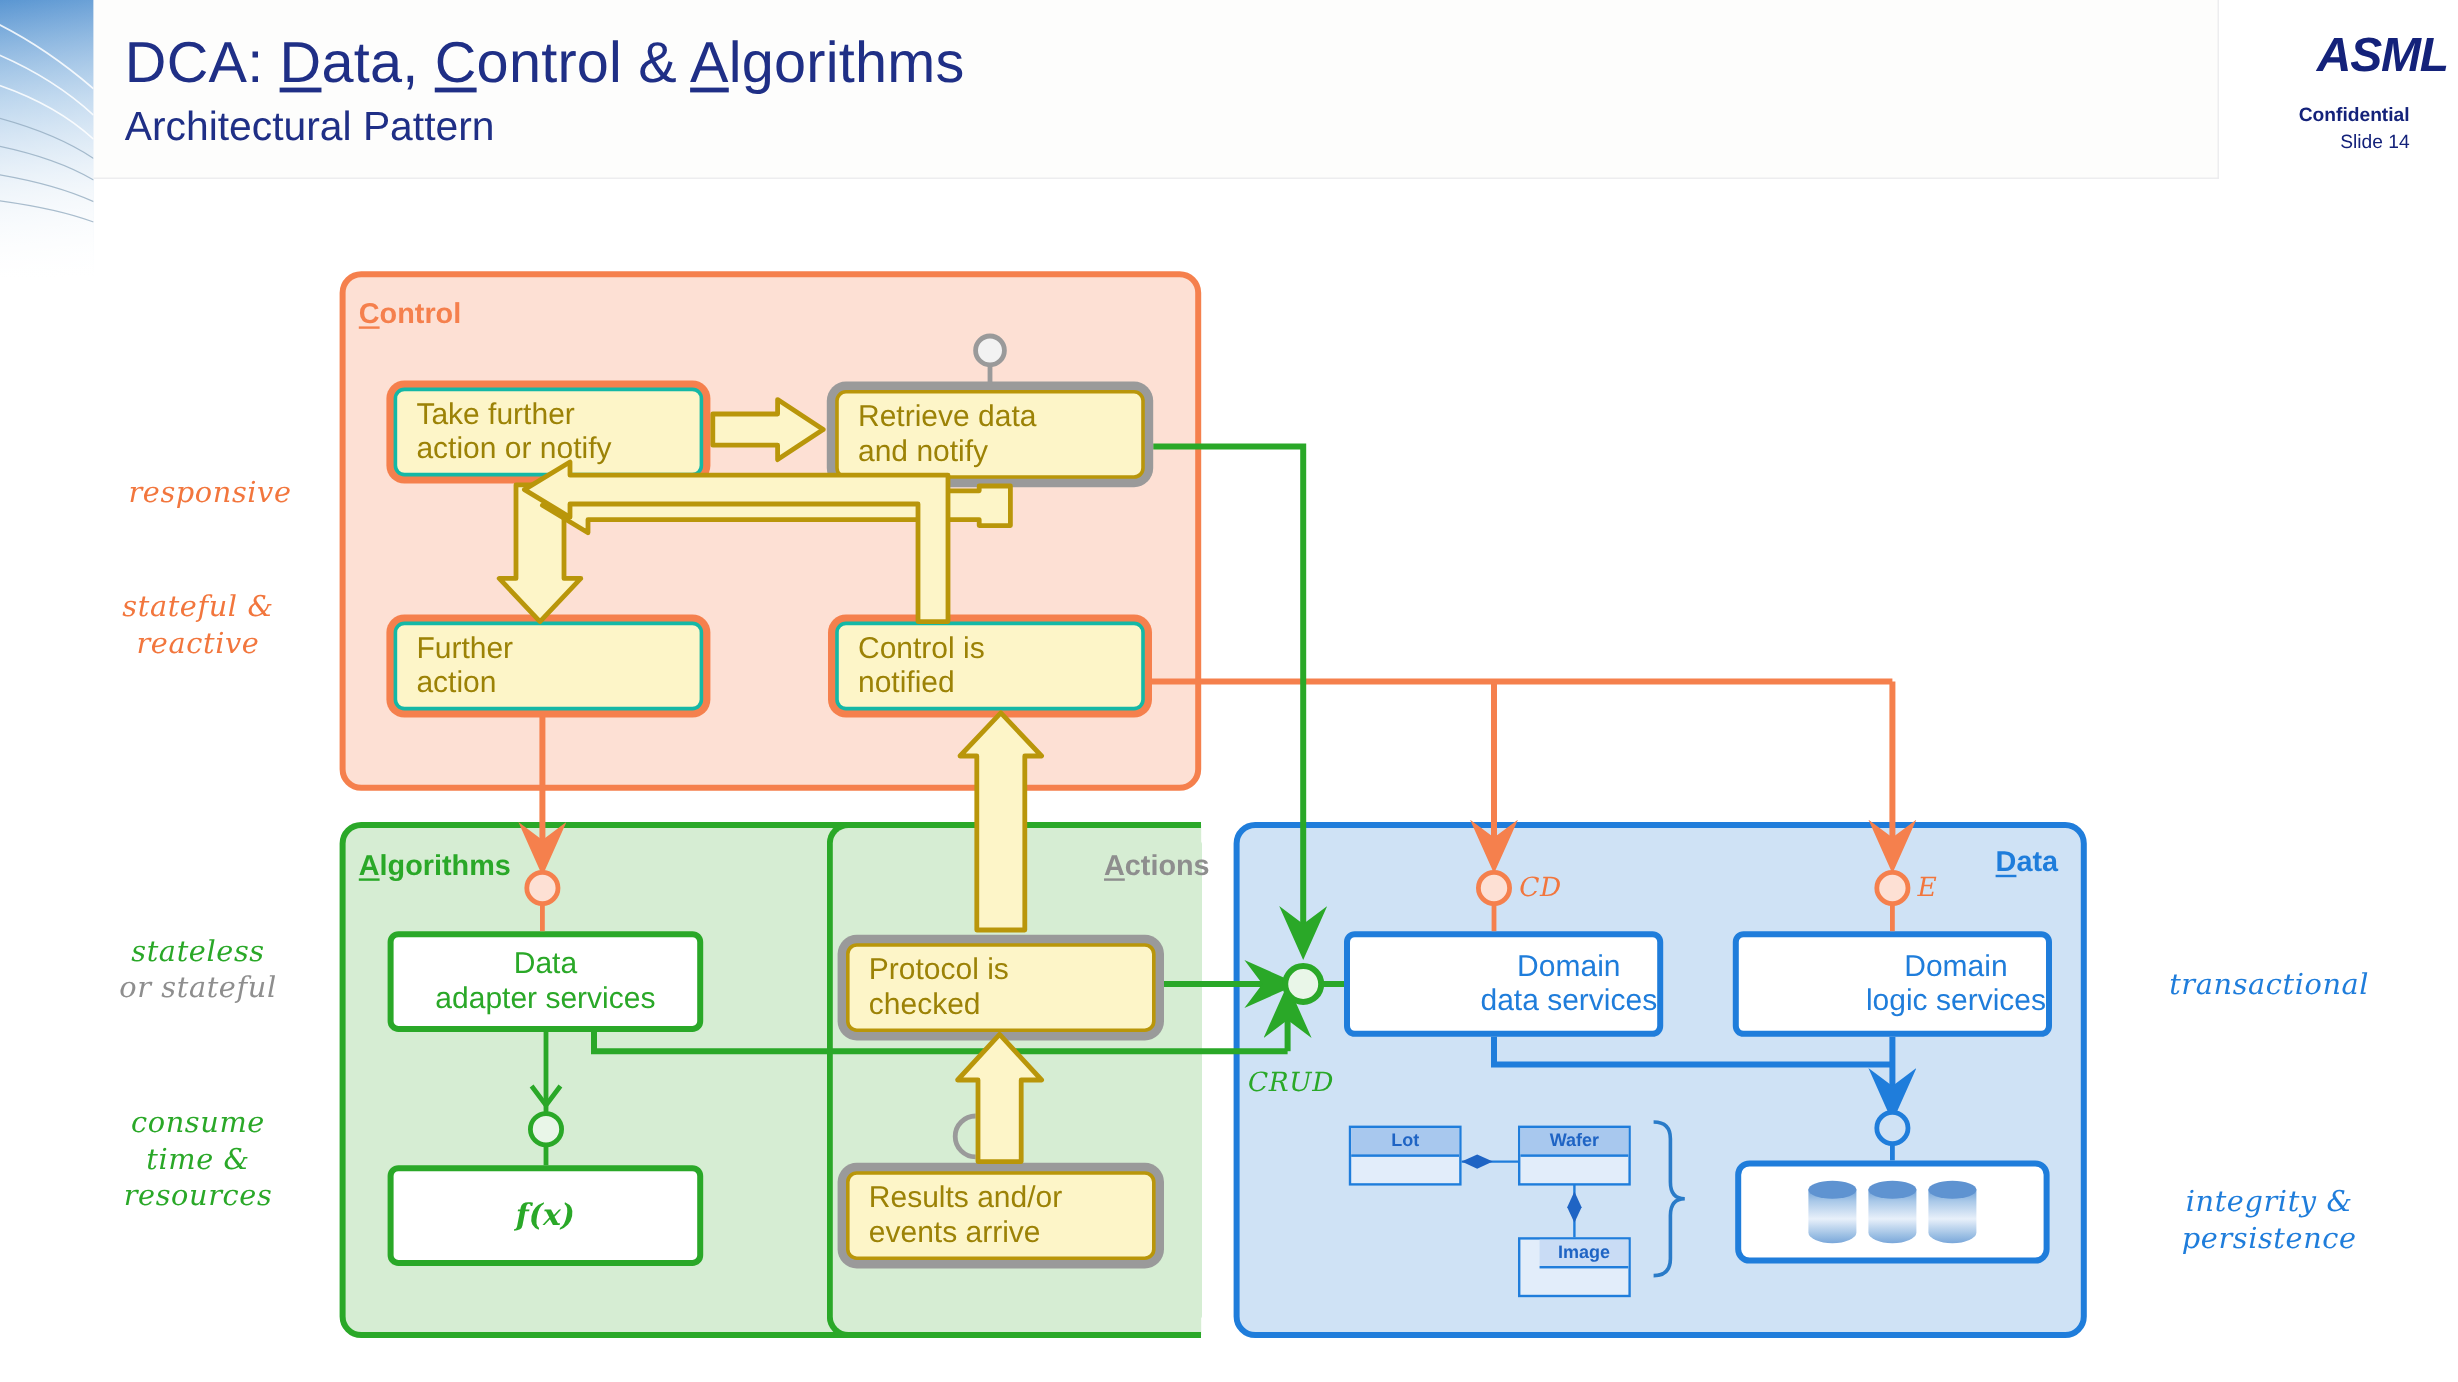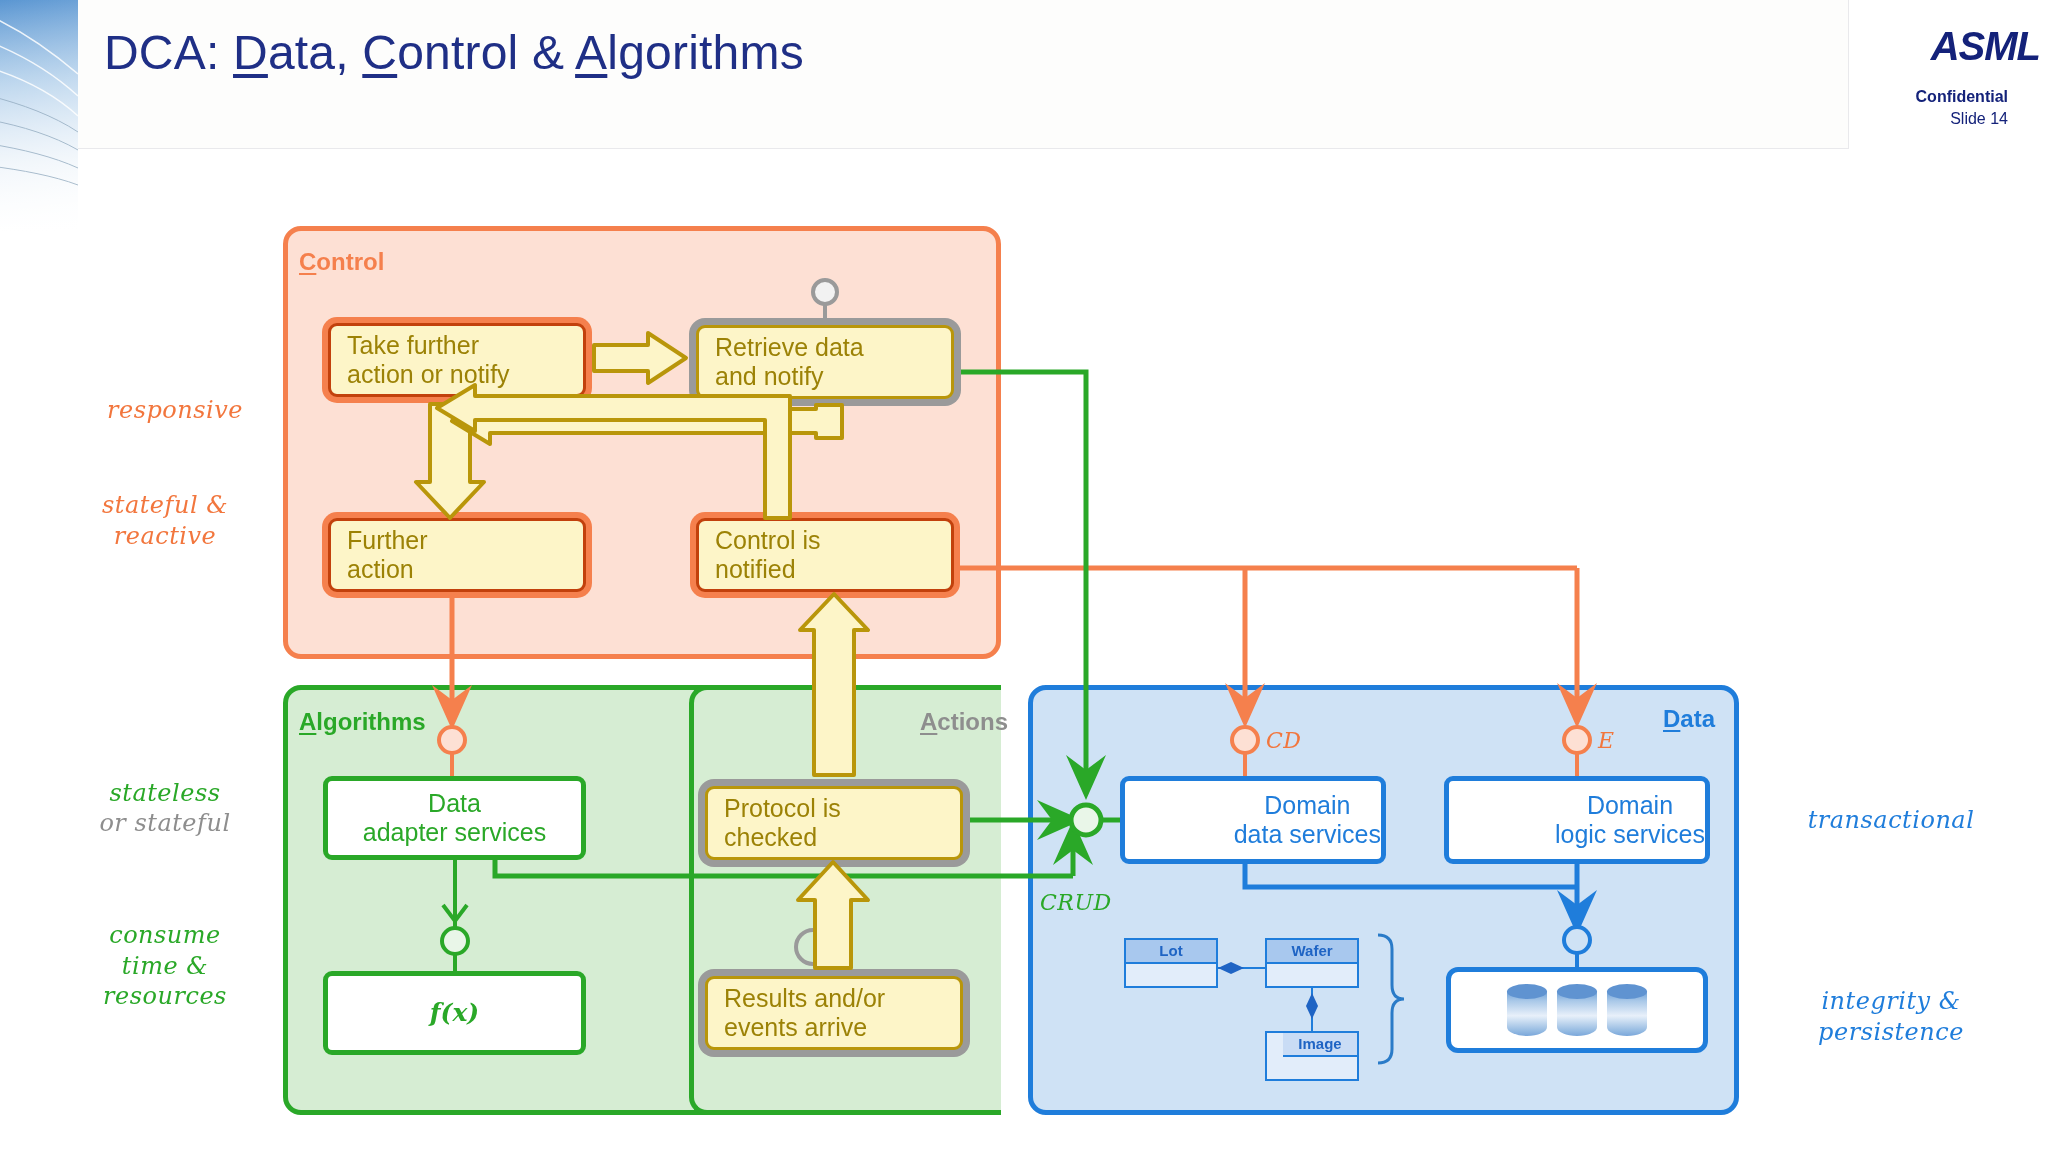--- a/index.html
+++ b/index.html
@@ -140,21 +140,21 @@
   }
   .node .txt {
     font-size: 25px;
     line-height: 1.17;
     white-space: pre-line;
   }
 
   
   .node-yellow-orange {
     background: #fdf5c8;
-    border: 3px solid #c2410c;
+    border: 3px solid #14b8a6;
     box-shadow: 0 0 0 6px #f5804d;
     padding: 8px 0 8px 16px;
   }
   .node-yellow-orange .txt { color: #9c8206; }
 
   
   .node-yellow-grey {
     background: #fdf5c8;
     border: 3px solid #b9960a;
     box-shadow: 0 0 0 7px #9a9a9a;
@@ -283,20 +283,21 @@
         <path d="M-10 96 C 22 104, 54 116, 78 132"></path>
         <path d="M-10 120 C 22 126, 54 136, 78 150"></path>
         <path d="M-10 144 C 22 149, 54 157, 78 168"></path>
         <path d="M-10 166 C 22 170, 54 176, 78 185"></path>
       </g>
     </svg>
   </div>
   <div class="header-rule"></div>
 
   <div class="title">DCA: <u>D</u>ata, <u>C</u>ontrol &amp; <u>A</u>lgorithms</div>
+  <div class="subtitle">Architectural Pattern</div>
   <div class="asml-logo">
     <span>A</span><span class="swoosh">S</span><span>ML</span>
   </div>
   <div class="confidential">Confidential</div>
   <div class="slide-no">Slide 14</div>
 
   <div class="region region-control"></div>
   <div class="region region-algorithms"></div>
   <div class="region region-actions"></div>
   <div class="region region-data"></div>

